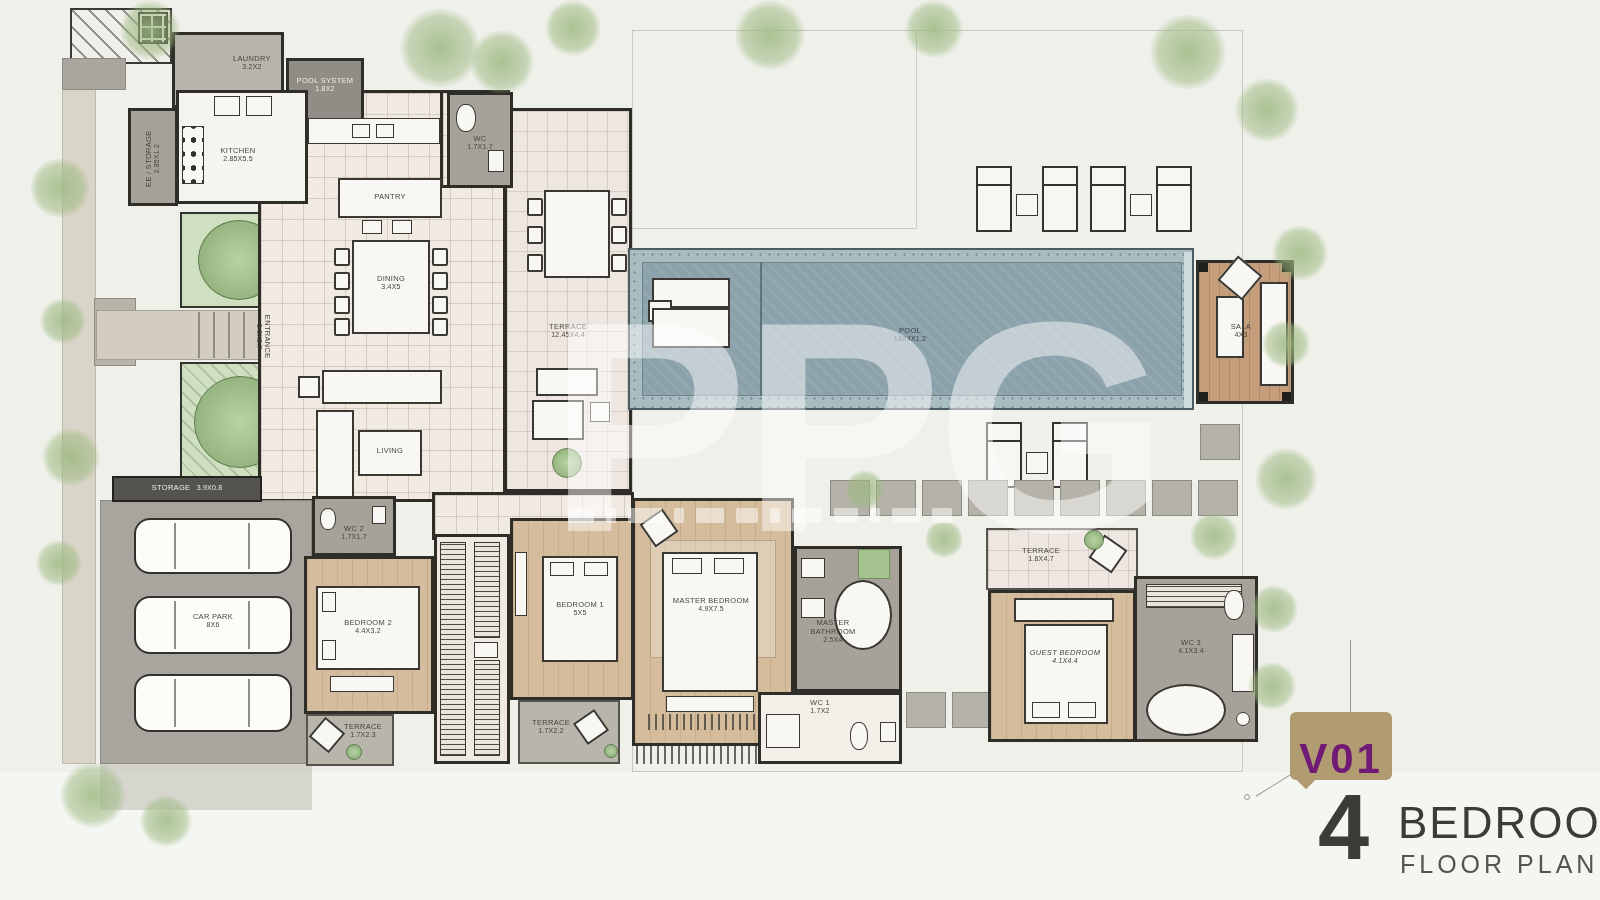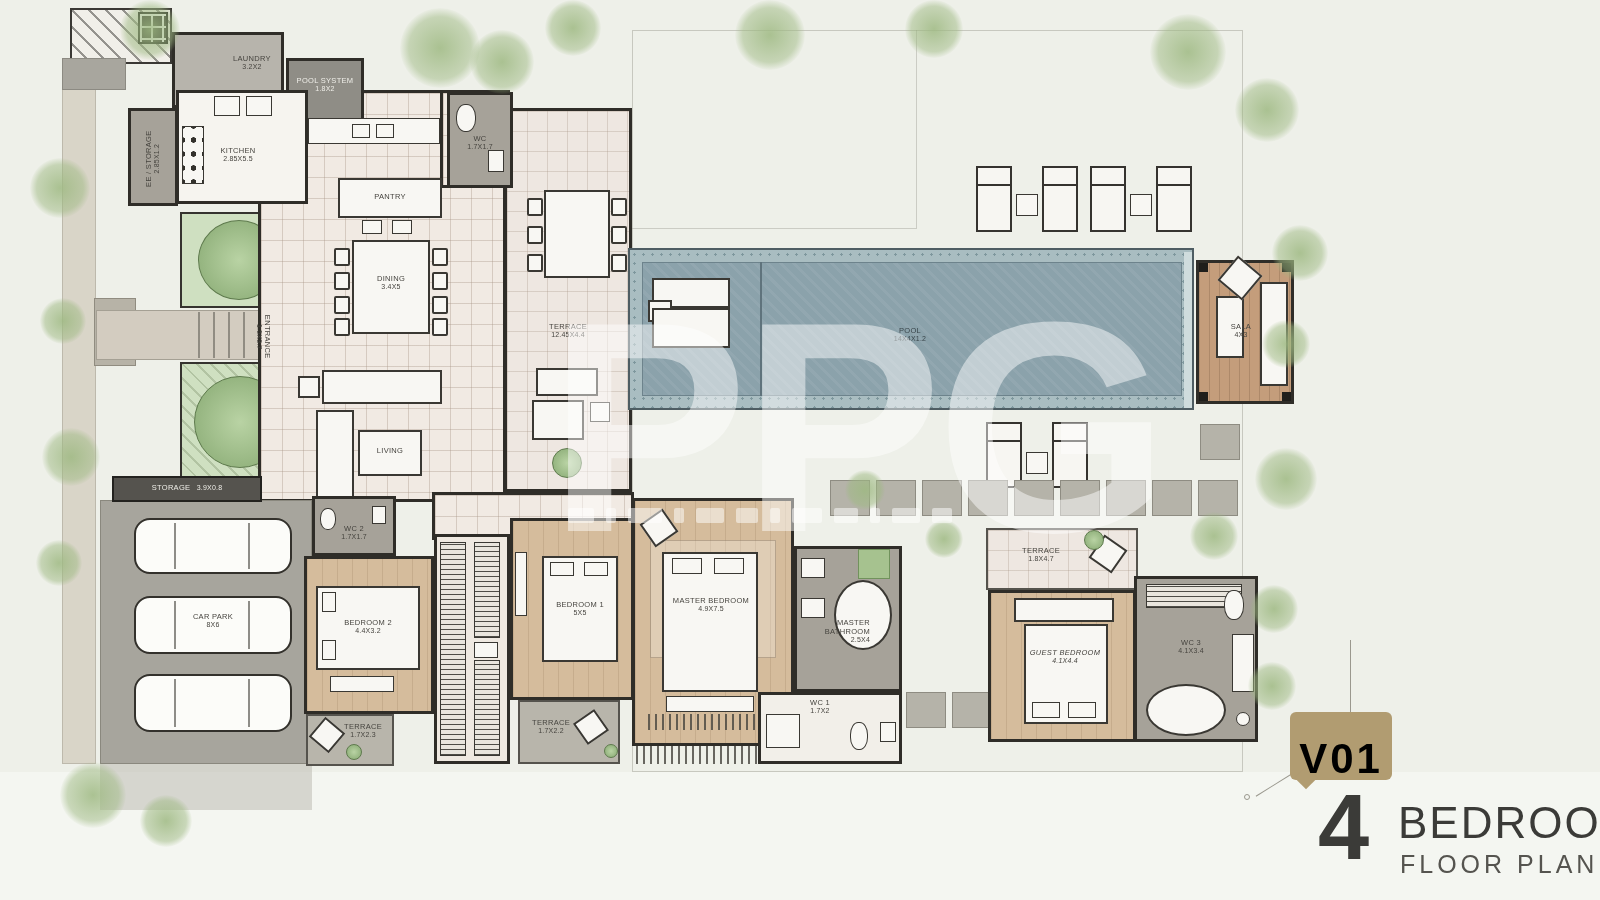--- a/index.html
+++ b/index.html
@@ -287,21 +287,21 @@
   <div class="lbl tiny" style="left:636px;top:596px;width:150px;">
     <span>MASTER BEDROOM</span>
     <span class="dims">4.9x7.5</span>
   </div>
 
   <div class="room gray3" style="left:794px;top:546px;width:108px;height:146px;"></div>
   <div class="furn thin" style="left:801px;top:558px;width:24px;height:20px;"></div>
   <div class="furn thin" style="left:801px;top:598px;width:24px;height:20px;"></div>
   <div class="furn" style="left:834px;top:580px;width:58px;height:70px;border-radius:50%;"></div>
   <div class="abs" style="left:858px;top:549px;width:32px;height:30px;background:#a6c28f;border:1px solid #71925c;"></div>
-  <div class="lbl tiny" style="left:796px;top:618px;width:74px;text-align:right;">
+  <div class="lbl tiny" style="left:796px;top:618px;width:74px;">
     <span>MASTER BATHROOM</span>
     <span class="dims">2.5x4</span>
   </div>
 
   <div class="room" style="left:758px;top:692px;width:144px;height:72px;background:#f2efe9;"></div>
   <div class="furn thin" style="left:766px;top:714px;width:34px;height:34px;"></div>
   <div class="furn thin" style="left:850px;top:722px;width:18px;height:28px;border-radius:45%;"></div>
   <div class="furn thin" style="left:880px;top:722px;width:16px;height:20px;"></div>
   <div class="lbl tiny" style="left:790px;top:698px;width:60px;">
     <span>WC 1</span>
@@ -390,20 +390,20 @@
       <div class="wmbar" style="width:10px;"></div>
     <div class="wmbar" style="width:28px;"></div>
       <div class="wmbar" style="width:20px;"></div>
   </div>
 
   <div class="abs" style="left:1350px;top:640px;width:1px;height:72px;background:#9a988e;"></div>
   <div class="abs" style="left:1252px;top:782px;width:52px;height:1px;background:#9a988e;transform:rotate(-32deg);"></div>
   <div class="abs" style="left:1244px;top:794px;width:6px;height:6px;border:1px solid #9a988e;border-radius:50%;"></div>
   <div class="abs" style="left:1290px;top:712px;width:102px;height:68px;background:#b19c71;border-radius:6px;z-index:50;display:flex;align-items:center;justify-content:center;">
     <div class="abs" style="left:8px;top:58px;width:16px;height:16px;background:#b19c71;transform:rotate(45deg);z-index:-1;"></div>
-    <span style="font-size:42px;font-weight:700;color:#000000;letter-spacing:3px;margin-top:26px;">V01</span>
+    <span style="font-size:42px;font-weight:700;color:#701a75;letter-spacing:3px;margin-top:26px;">V01</span>
   </div>
 
   <div class="abs" style="left:1318px;top:786px;font-size:92px;font-weight:700;color:#3b3b38;line-height:.9;z-index:50;">4</div>
   <div class="abs" style="left:1398px;top:798px;font-size:44px;font-weight:500;color:#3b3b38;letter-spacing:2px;z-index:50;">BEDROOM</div>
   <div class="abs" style="left:1400px;top:850px;font-size:25px;font-weight:400;color:#55544f;letter-spacing:4px;z-index:50;">FLOOR PLAN</div>
 
 </div>
 
 </body></html>

